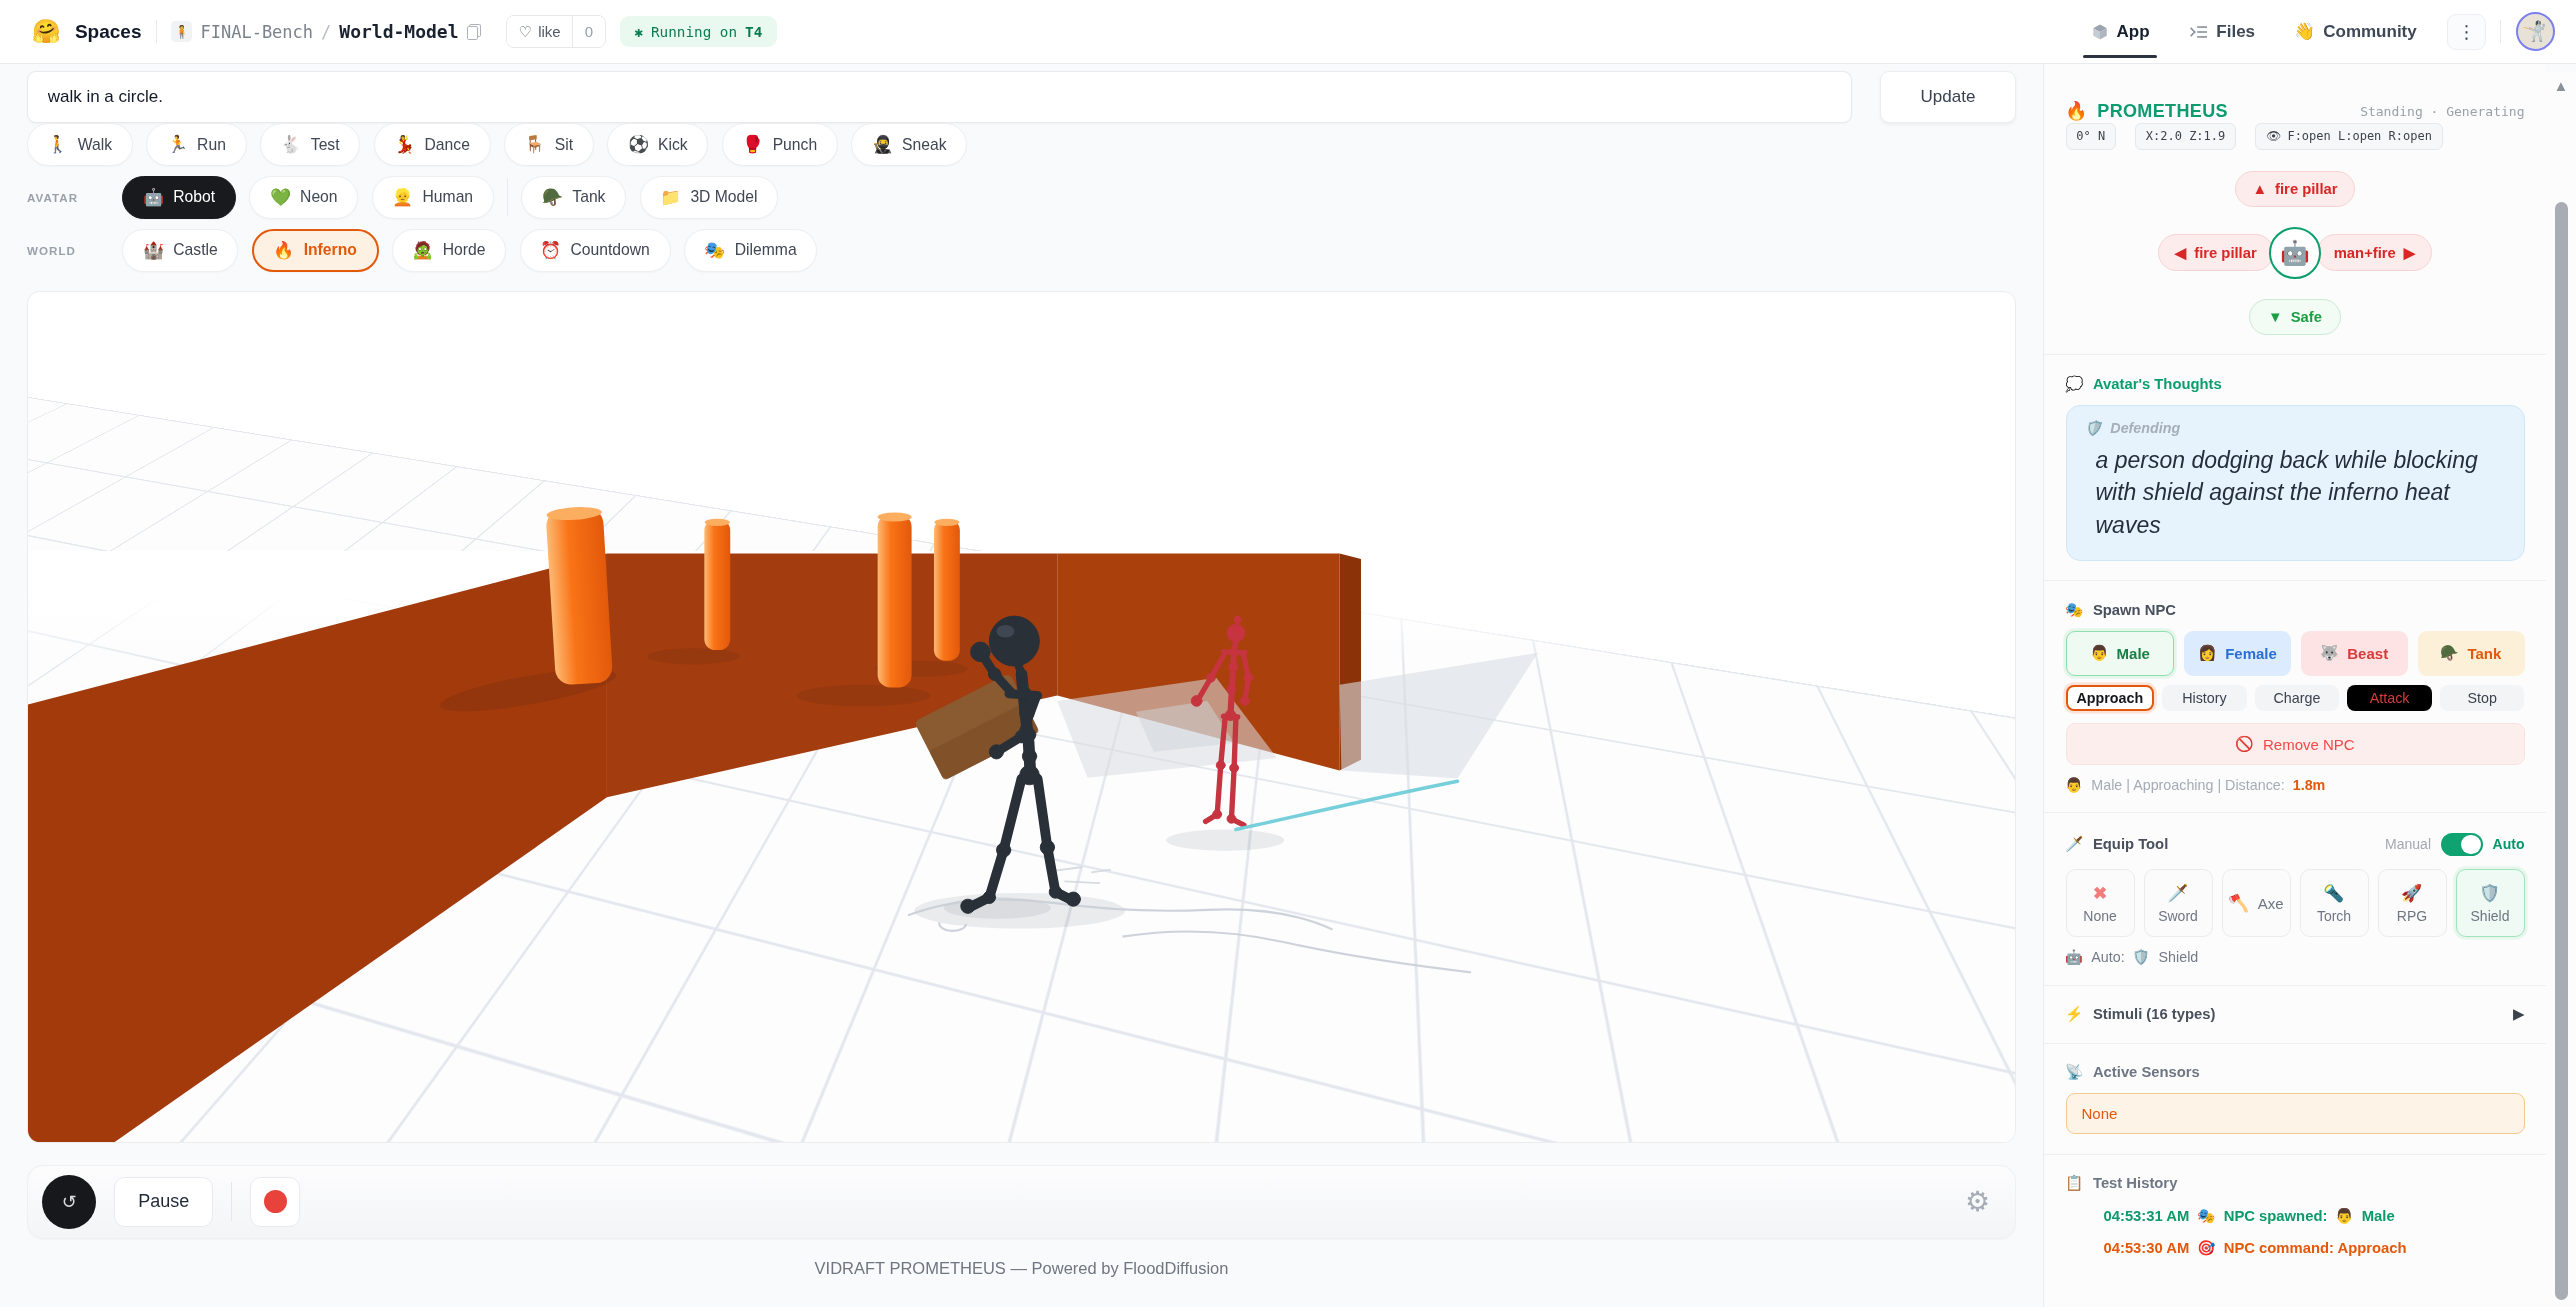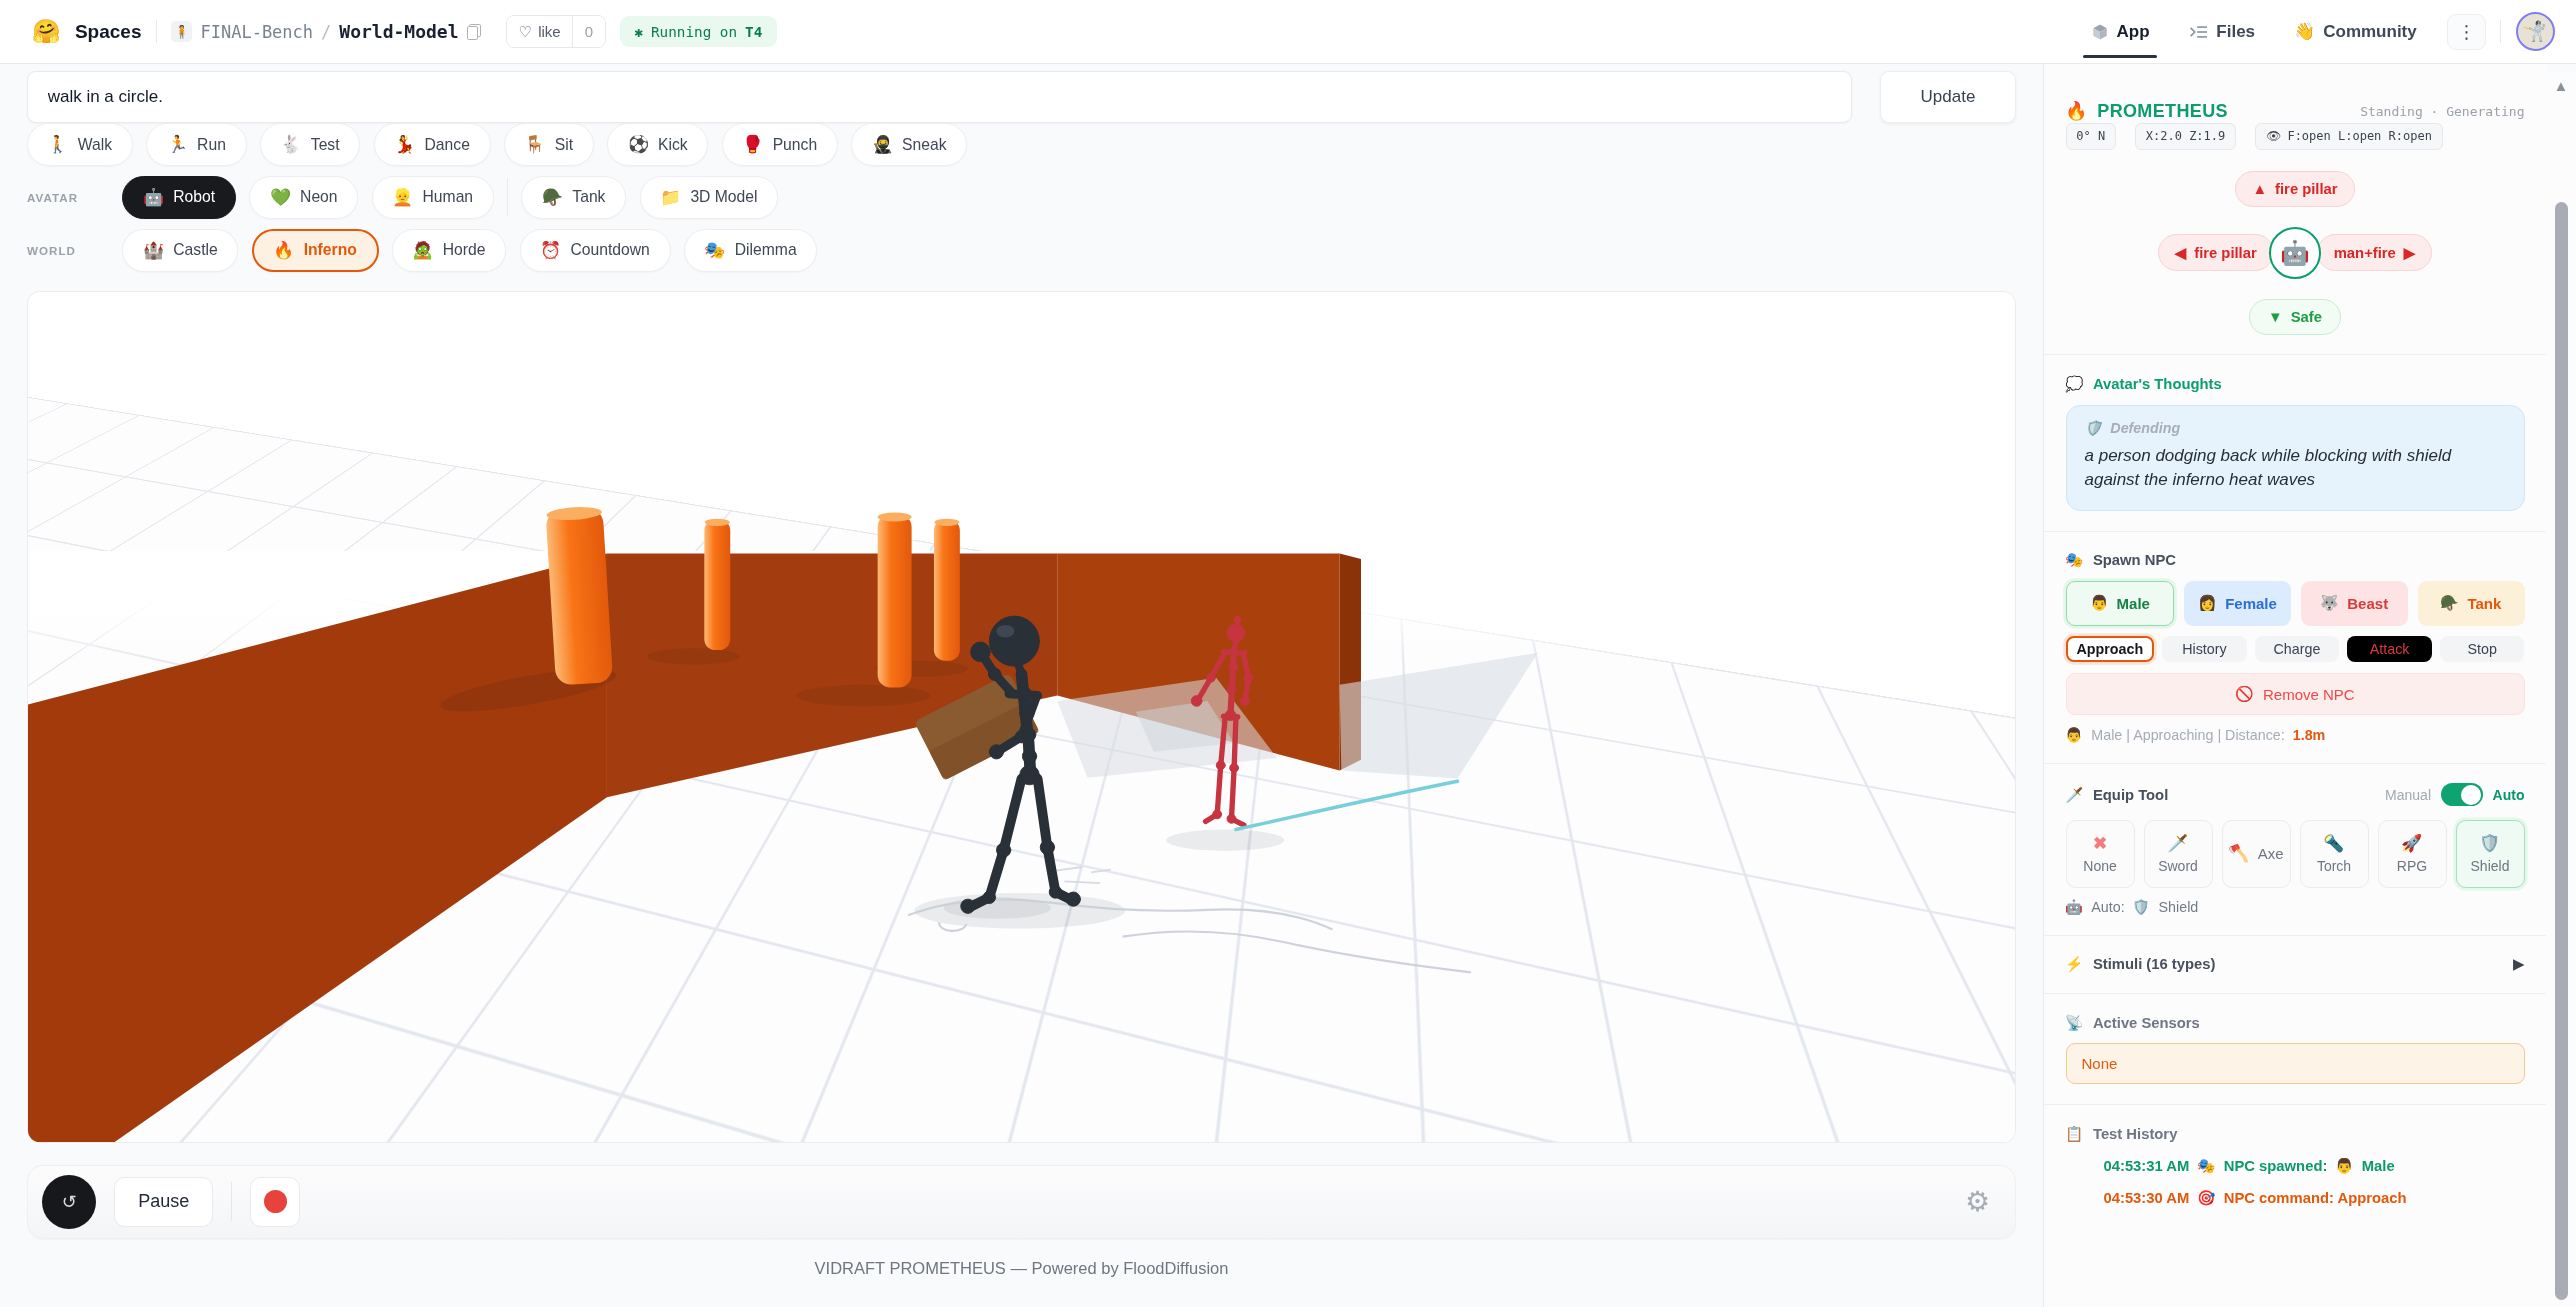--- a/index.html
+++ b/index.html
@@ -110,21 +110,21 @@
                font-size:14.8px; padding:9px 18px; border-radius:894px; display:inline-flex; gap:8px; }
   .c-circle { width:52px; height:52px; border-radius:50%; background:#fff; border:2.7px solid #0c9f6e;
               display:flex; align-items:center; justify-content:center; font-size:24px; margin:0 -4.5px; z-index:1; }
   .divider { height:0.9px; background:#edeff2; margin:19.7px -21.5px; }
   .sec-head { display:flex; align-items:center; gap:9px; font-weight:700; color:#47505c; font-size:14.8px; }
   .sec-head.green { color:#0b9e6d; }
   .thought-box { margin-top:11.6px; background:#e7f3fc; border:1.3px solid #cfe6f7; border-radius:14.3px;
                  padding:14.3px 18px 18px; }
   .defending { font-style:italic; color:#a6aeb8; font-weight:600; font-size:14.3px; display:flex;
                gap:8px; align-items:center; }
-  .thought-text { font-style:italic; color:#252e3a; font-size:17px; line-height:1.42; margin-top:8px; }
+  .thought-text { font-style:italic; color:#252e3a; font-size:23px; line-height:1.42; margin-top:8px;margin-left:11px; }
   .npc-types { display:flex; gap:9.8px; margin-top:11.6px; }
   .npc-btn { flex:1; height:45px; border-radius:9px; border:none; display:flex; align-items:center;
              justify-content:center; gap:8px; font-size:15px; font-weight:600; }
   .npc-male { background:#effaf2; border:1.8px solid #8fdfae; box-shadow:0 0 0 2.7px #e3f6e9;
               color:#178043; font-weight:700; }
   .npc-female { background:#dcebfd; color:#2b6fd4; }
   .npc-beast { background:#fde3e3; color:#d63b3b; }
   .npc-tank { background:#fdf0d9; color:#e2590b; }
   .npc-cmds { display:flex; gap:8px; margin-top:9.8px; }
   .cmd-btn { flex:1; height:26px; border-radius:8px; border:none; background:#f3f4f6; color:#3b4350;

